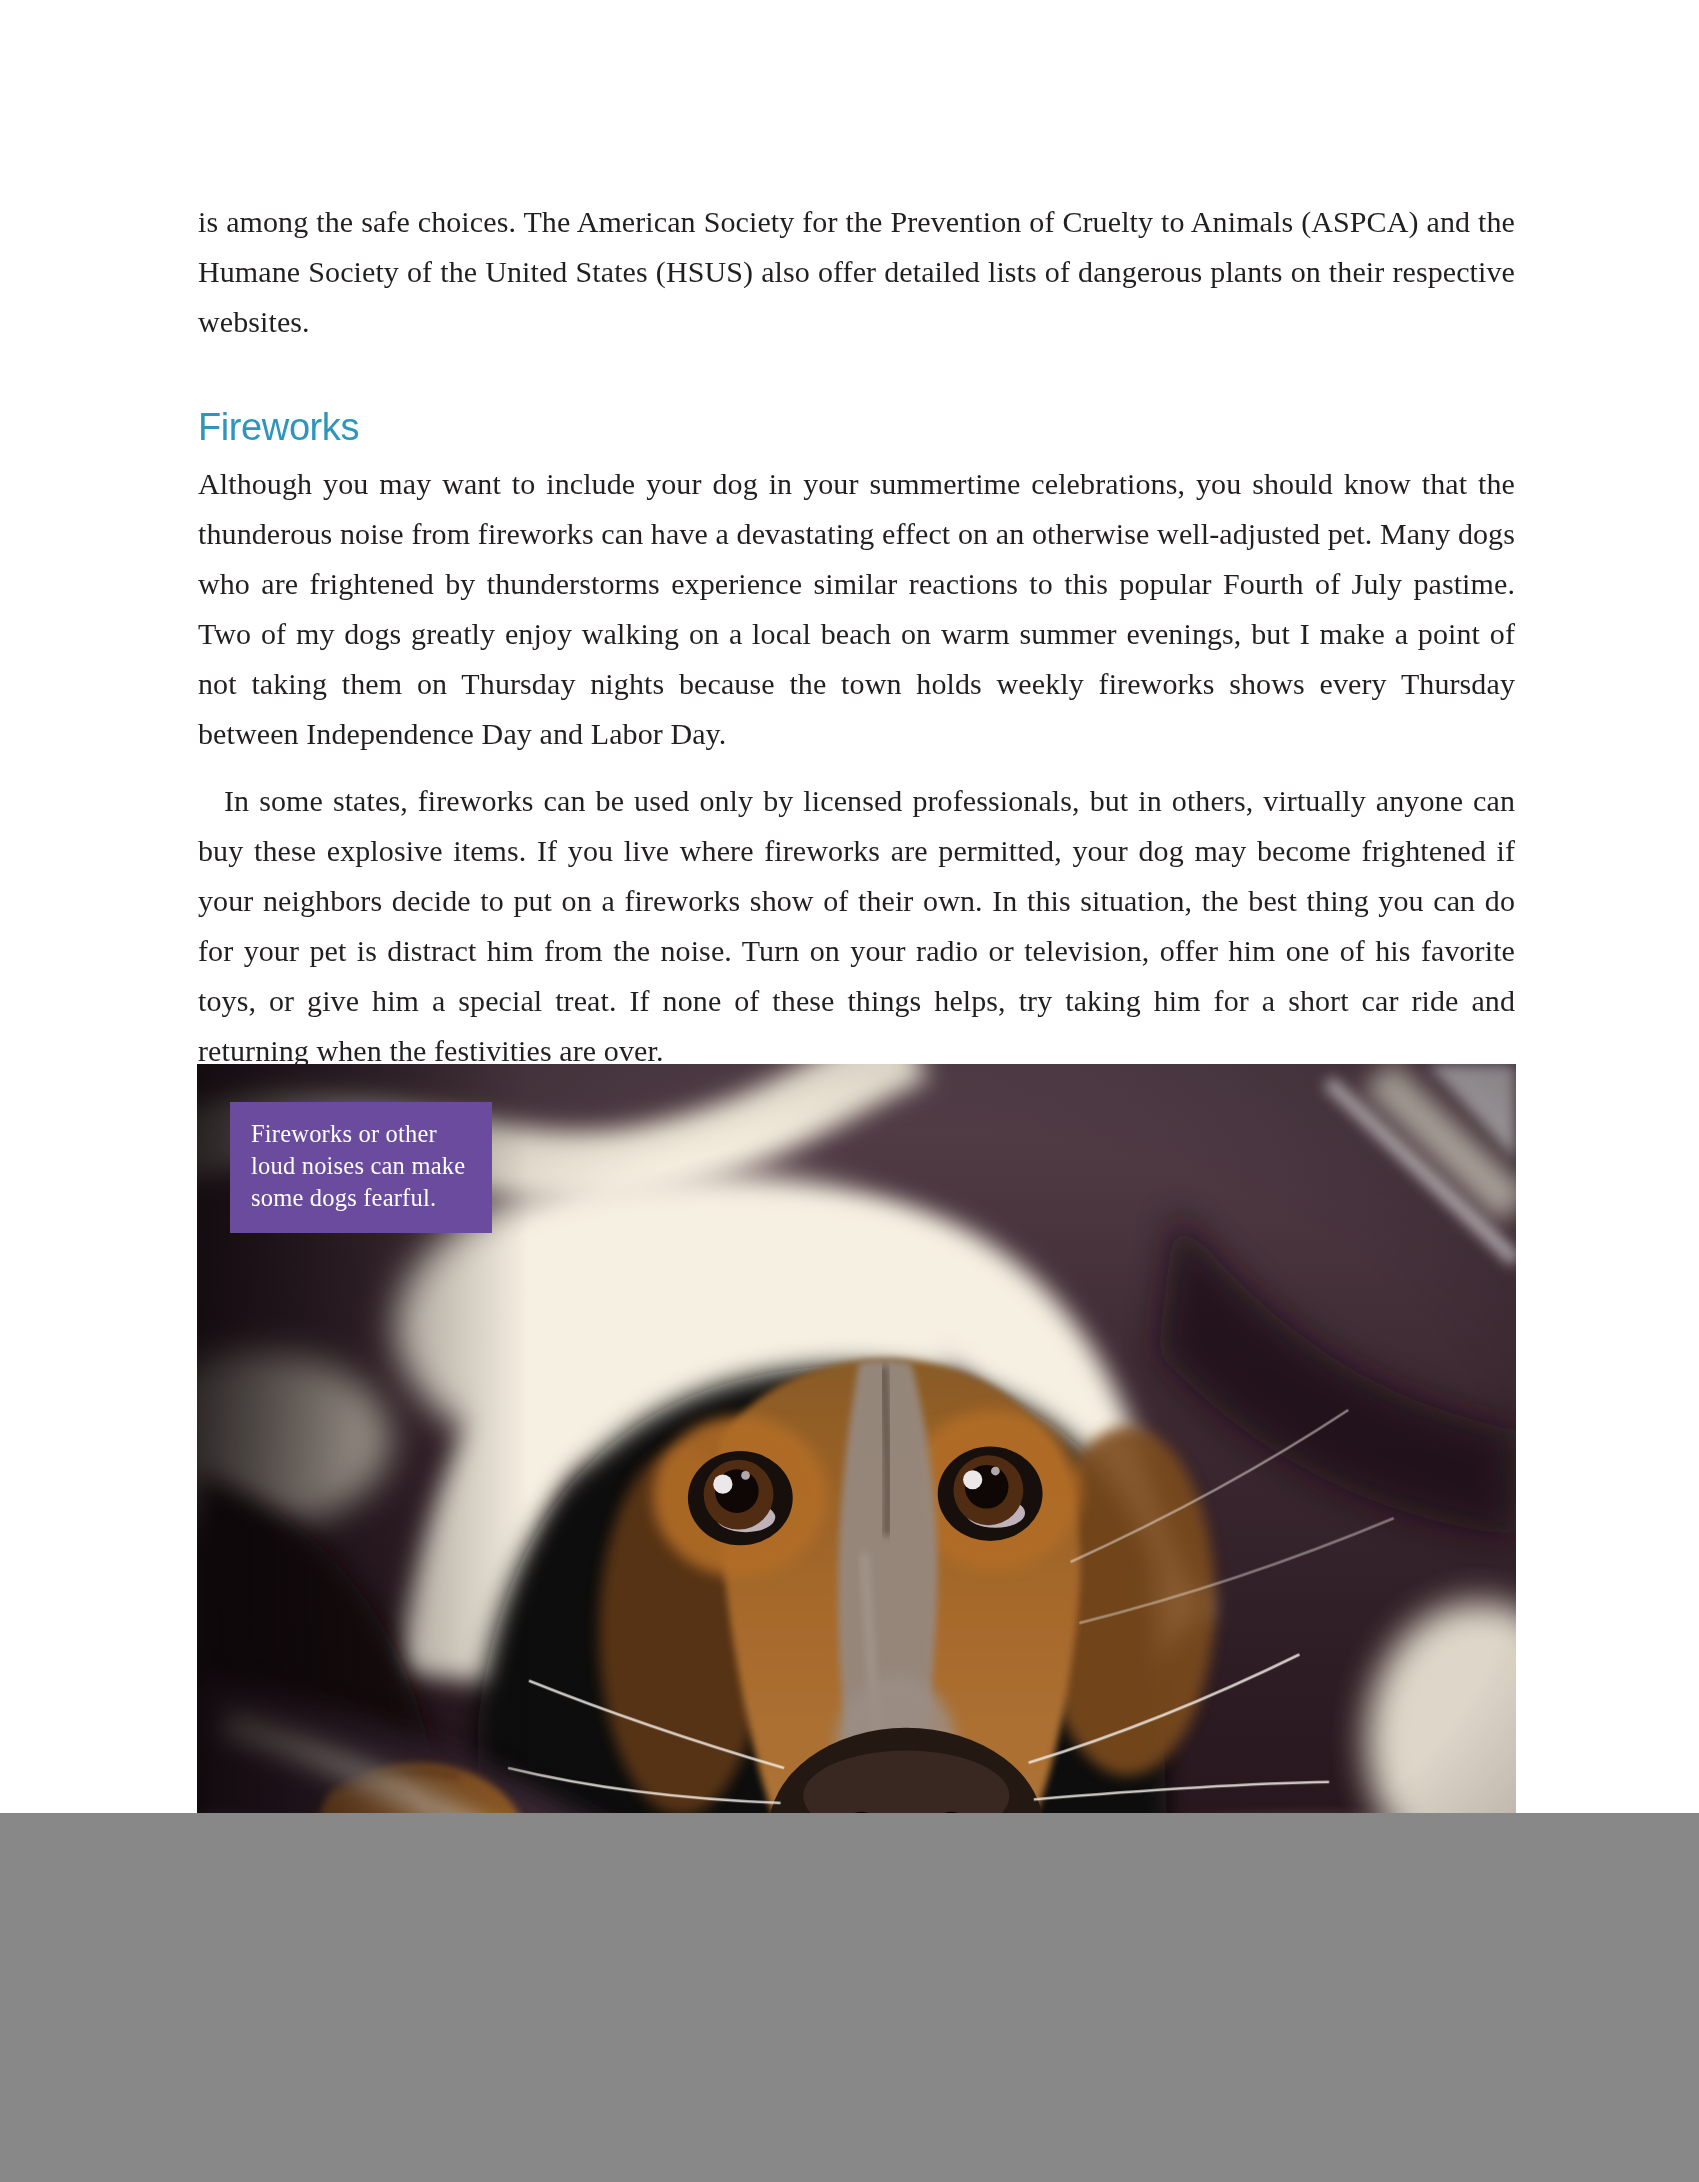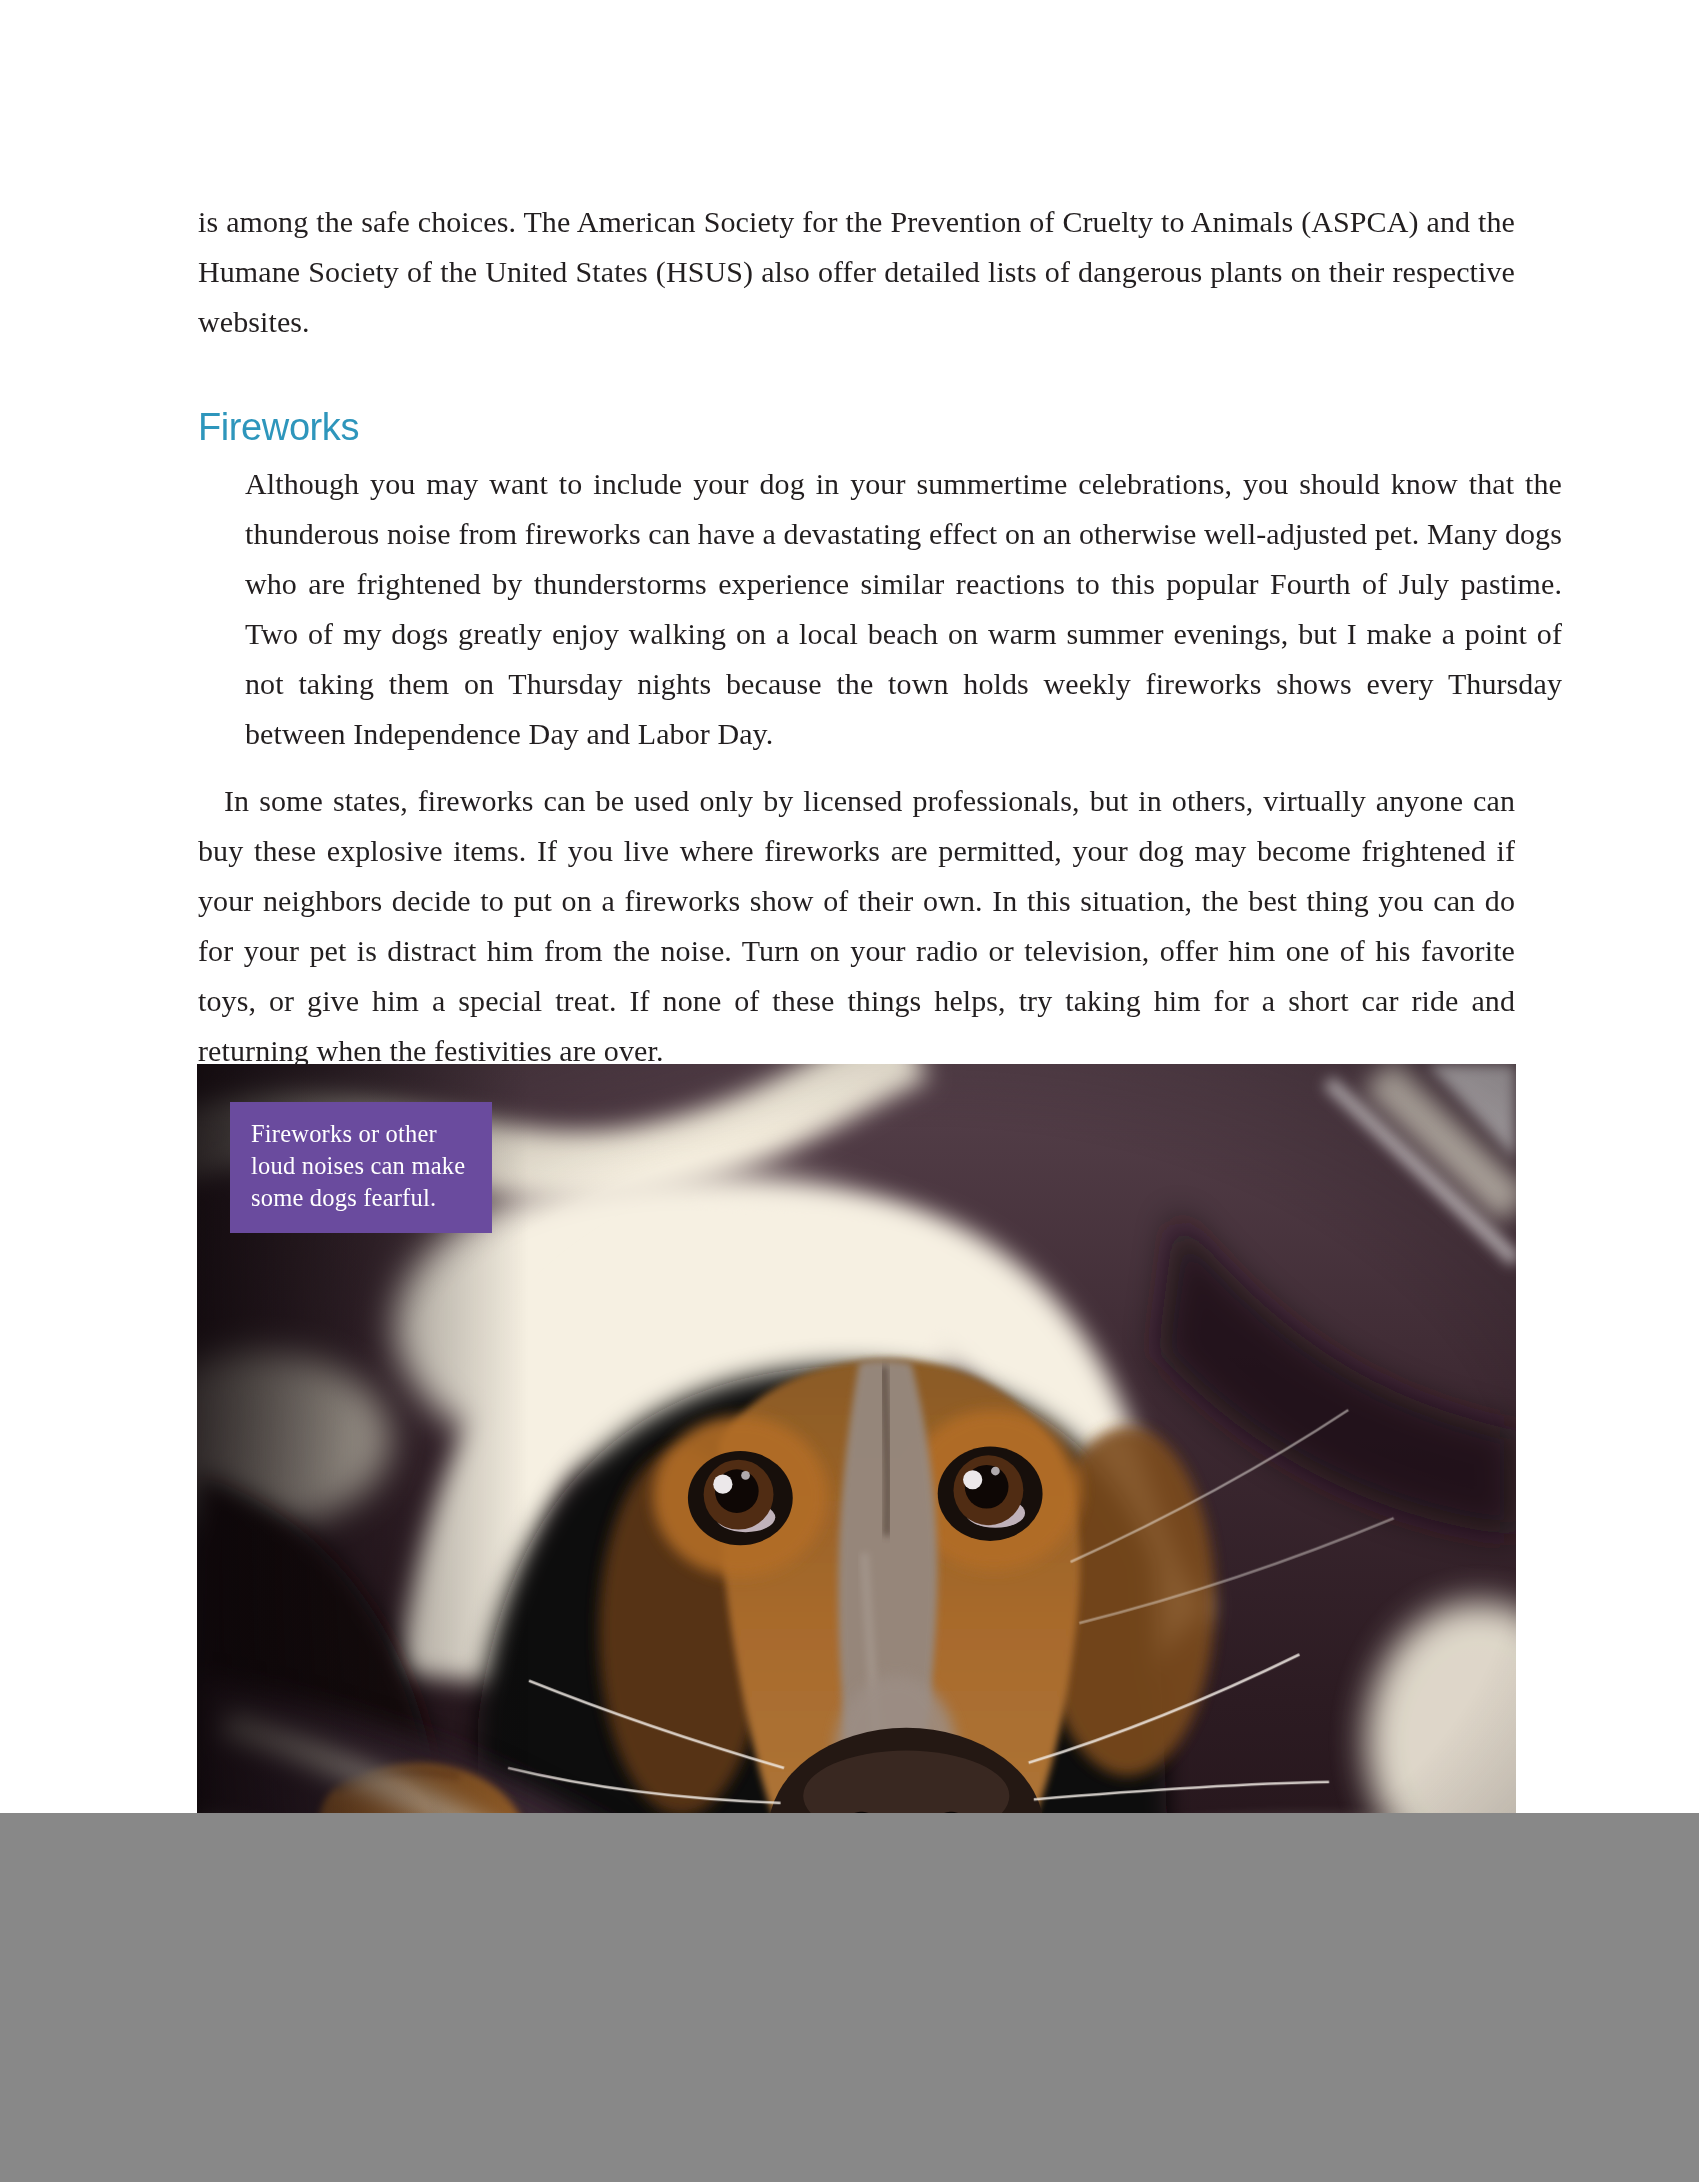--- a/index.html
+++ b/index.html
@@ -21,21 +21,21 @@
   }
   .bodycopy{
     position:absolute;
     left:198px;width:1317px;
     font-size:30px;line-height:50px;
     color:var(--body-text);
     text-align:justify;
     letter-spacing:0.1px;
   }
   .p-intro{top:167px;}
-  .p-fire1{top:429px;margin-left:47px;}
+  .p-fire1{top:429px;}
   .p-fire2{top:728px;text-indent:26px;margin-top:48px;}
   .section-heading{
     position:absolute;
     left:198px;top:373px;
     font-family:"Liberation Sans", sans-serif;
     font-weight:normal;
     font-size:38px;line-height:44px;
     letter-spacing:-0.4px;
     color:var(--heading-teal);
   }

